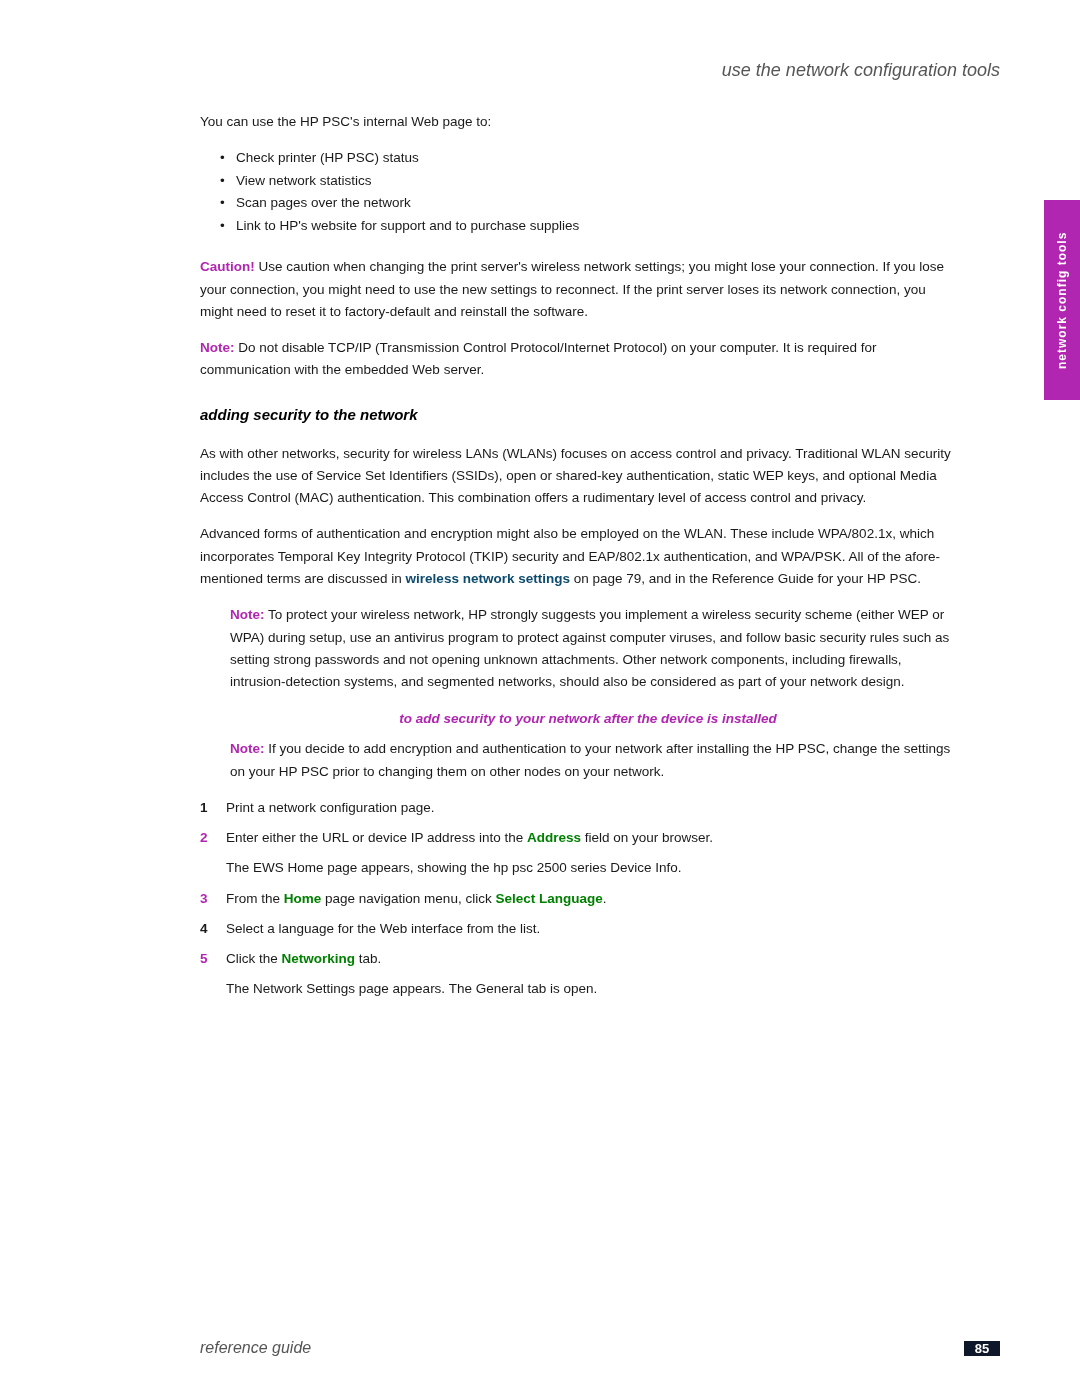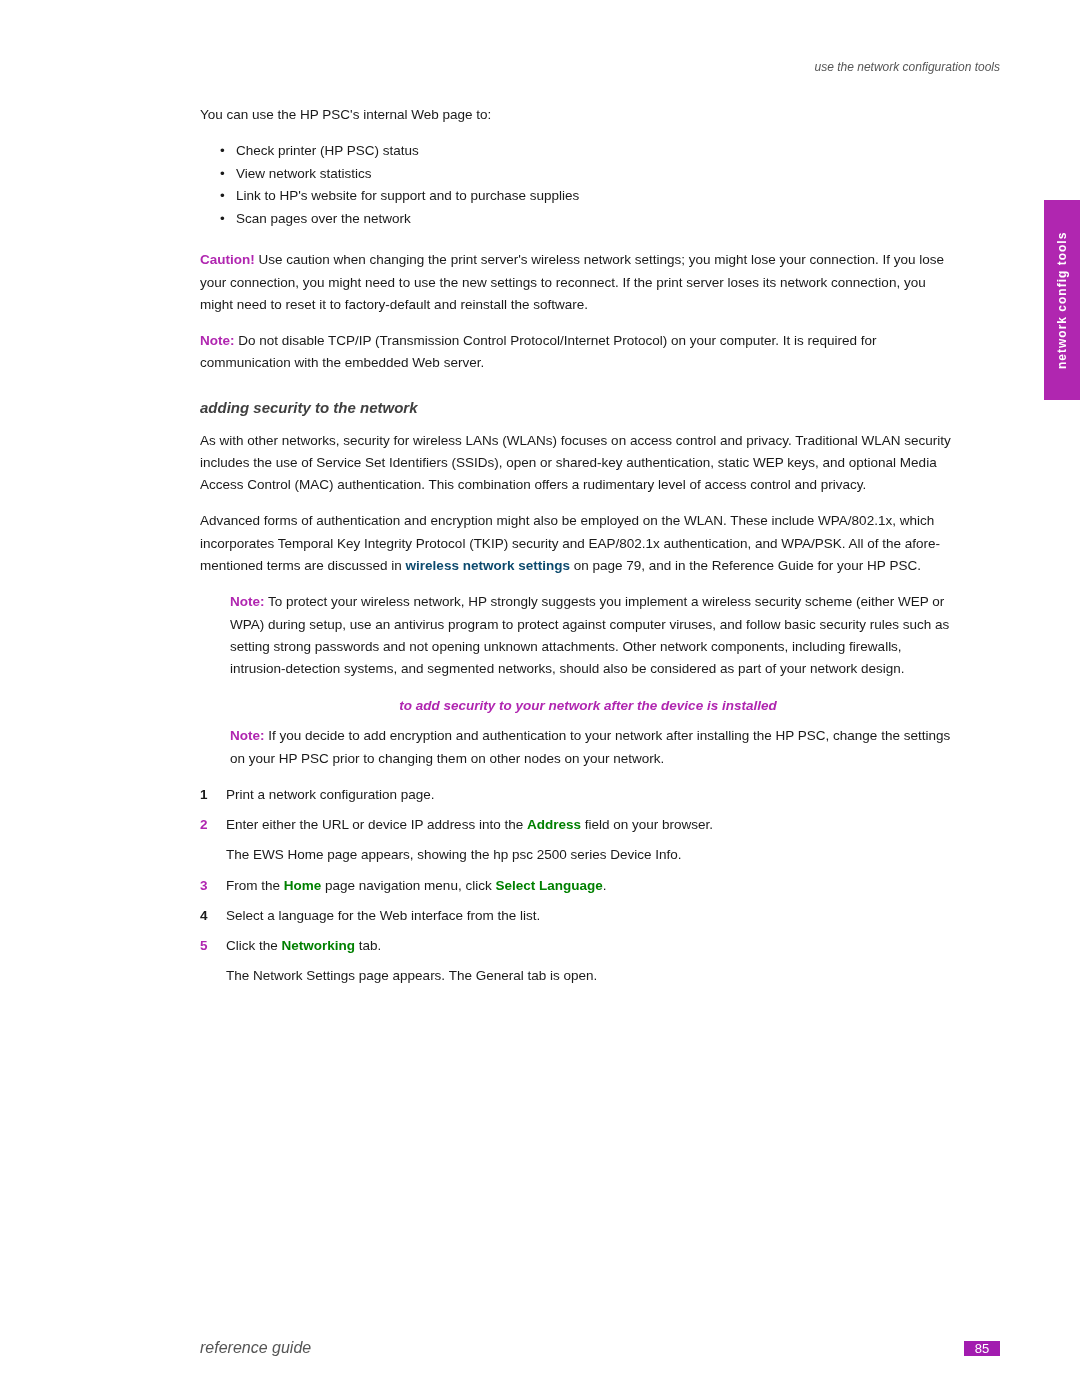--- a/index.html
+++ b/index.html
@@ -40,21 +40,21 @@
       font-weight: bold;
       letter-spacing: 1px;
       display: flex;
       align-items: center;
       justify-content: center;
       height: 200px;
     }
 
     .header-right {
       text-align: right;
-      font-size: 12px;
+      font-size: 18px;
       color: #555;
       margin-bottom: 30px;
       font-style: italic;
     }
 
     .main-content {
       max-width: 760px;
     }
 
     .intro-text {
@@ -98,24 +98,24 @@
       font-size: 13.5px;
       line-height: 1.65;
     }
 
     .note-block .note-label {
       color: #b026b0;
       font-weight: bold;
     }
 
     .section-heading {
-      color: #404040;
+      color: #000000;
       font-size: 15px;
       font-weight: bold;
-      margin: 24px 0 14px 0;
+      margin: 24px 0 20px 0;
       font-style: italic;
     }
 
     .sub-heading {
       color: #b026b0;
       font-size: 13.5px;
       font-weight: bold;
       margin: 18px 0 12px 16px;
       font-style: italic;
       text-align: center;
@@ -186,23 +186,23 @@
       padding: 0 80px 0 200px;
     }
 
     .footer-left {
       font-size: 16px;
       color: #555;
       font-style: italic;
     }
 
     .footer-right {
-      background-color: #a21caf;
+      background-color: #0f172a;
       color: white;
-      font-weight: normal;
+      font-weight: bold;
       font-size: 13px;
       padding: 0 10px;
       min-width: 36px;
       text-align: center;
     }
   </style>
 </head>
 <body>
 
 <div class="page-container">
@@ -217,22 +217,22 @@
 
   <div class="main-content">
 
     <p class="intro-text">
       <span>You can use the HP PSC's internal Web page to:</span>
     </p>
 
     <ul class="bullet-list">
       <li><span>Check printer (HP PSC) status</span></li>
       <li><span>View network statistics</span></li>
+      <li><span>Scan pages over the network</span></li>
       <li><span>Link to HP's website for support and to purchase supplies</span></li>
-      <li><span>Scan pages over the network</span></li>
     </ul>
 
     <div class="caution-block">
       <span class="caution-label">Caution!</span><span> Use caution when changing the print server's wireless network settings; you might lose your connection. If you lose your connection, you might need to use the new settings to reconnect. If the print server loses its network connection, you might need to reset it to factory-default and reinstall the software.</span>
     </div>
 
     <div class="note-block">
       <span class="note-label">Note:</span><span> Do not disable TCP/IP (Transmission Control Protocol/Internet Protocol) on your computer. It is required for communication with the embedded Web server.</span>
     </div>
 

